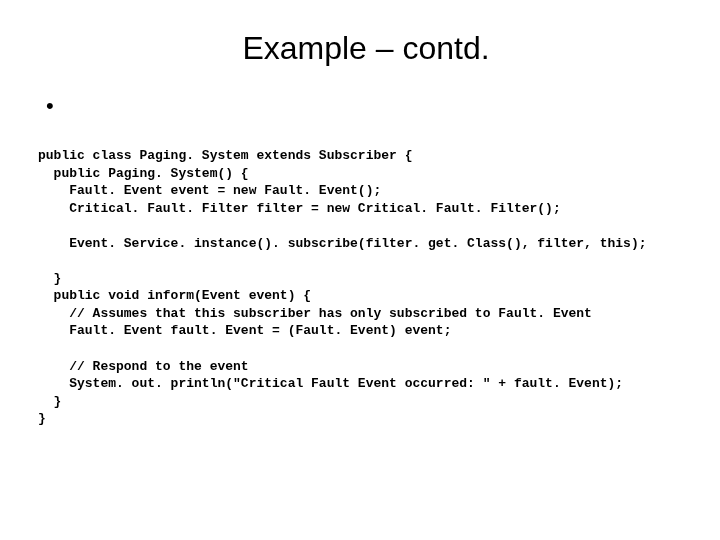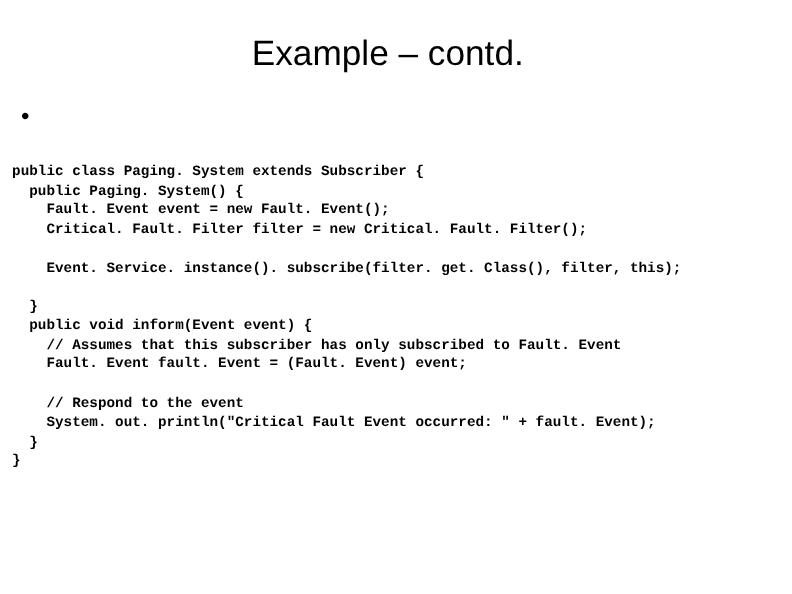--- a/index.html
+++ b/index.html
@@ -6,21 +6,21 @@
     margin: 0;
     padding: 0;
     width: 720px;
     height: 540px;
     background: #ffffff;
     font-family: Arial, Helvetica, sans-serif;
     color: #000000;
     overflow: hidden;
   }
   .slide {
-    padding: 20px 20px 20px 5px;
+    padding: 20px 20px 20px 32px;
     box-sizing: border-box;
   }
   .title {
     font-size: 32px;
     font-weight: normal;
     text-align: center;
     margin-top: 10px;
     margin-bottom: 30px;
   }
   .bullet-row {

